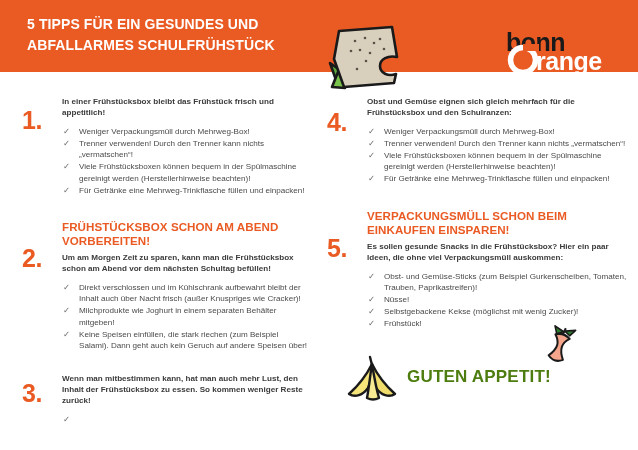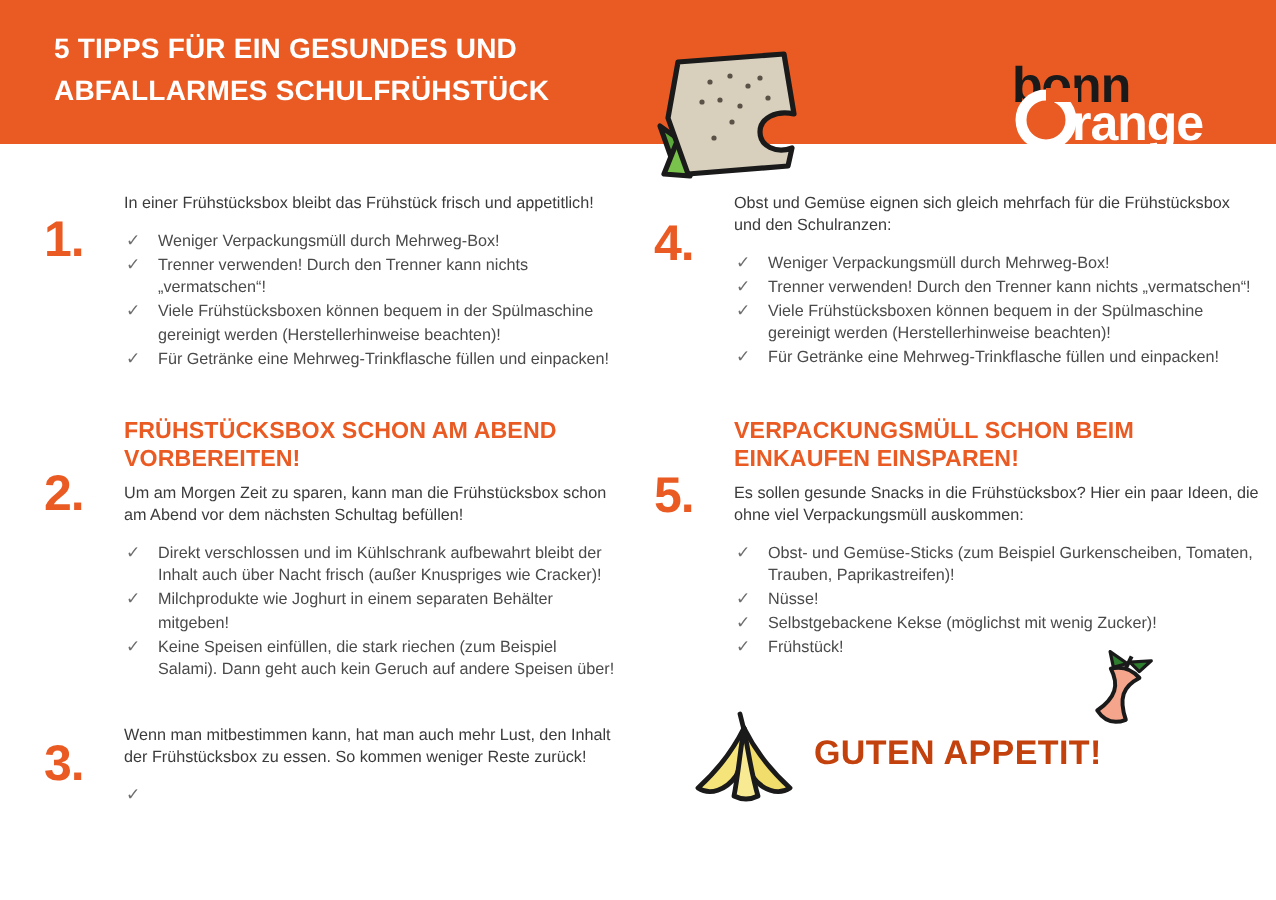--- a/index.html
+++ b/index.html
@@ -107,21 +107,21 @@
     font-weight: bold;
     line-height: 14.5px;
     text-transform: uppercase;
     letter-spacing: 0.05px;
     margin: 0 0 3px 0;
     white-space: pre-line;
   }
   .tip-lead {
     color: #3b3b3b;
     font-size: 8.1px;
-    font-weight: normal;
+    font-weight: bold;
     line-height: 11px;
     margin: 0 0 8px 0;
   }
   .tip-list {
     list-style: none;
     margin: 0;
     padding: 0;
   }
   .tip-list li {
     position: relative;
@@ -143,21 +143,21 @@
   
   .appetit-area {
     position: relative;
     height: 96px;
     margin-top: 10px;
   }
   .appetit-text {
     position: absolute;
     left: 80px;
     top: 28px;
-    color: #c2410c;
+    color: #4d7c0f;
     font-size: 17px;
     font-weight: bold;
     letter-spacing: 0.2px;
     text-transform: uppercase;
   }
   .banana {
     position: absolute;
     left: 18px;
     top: 16px;
     width: 54px;

